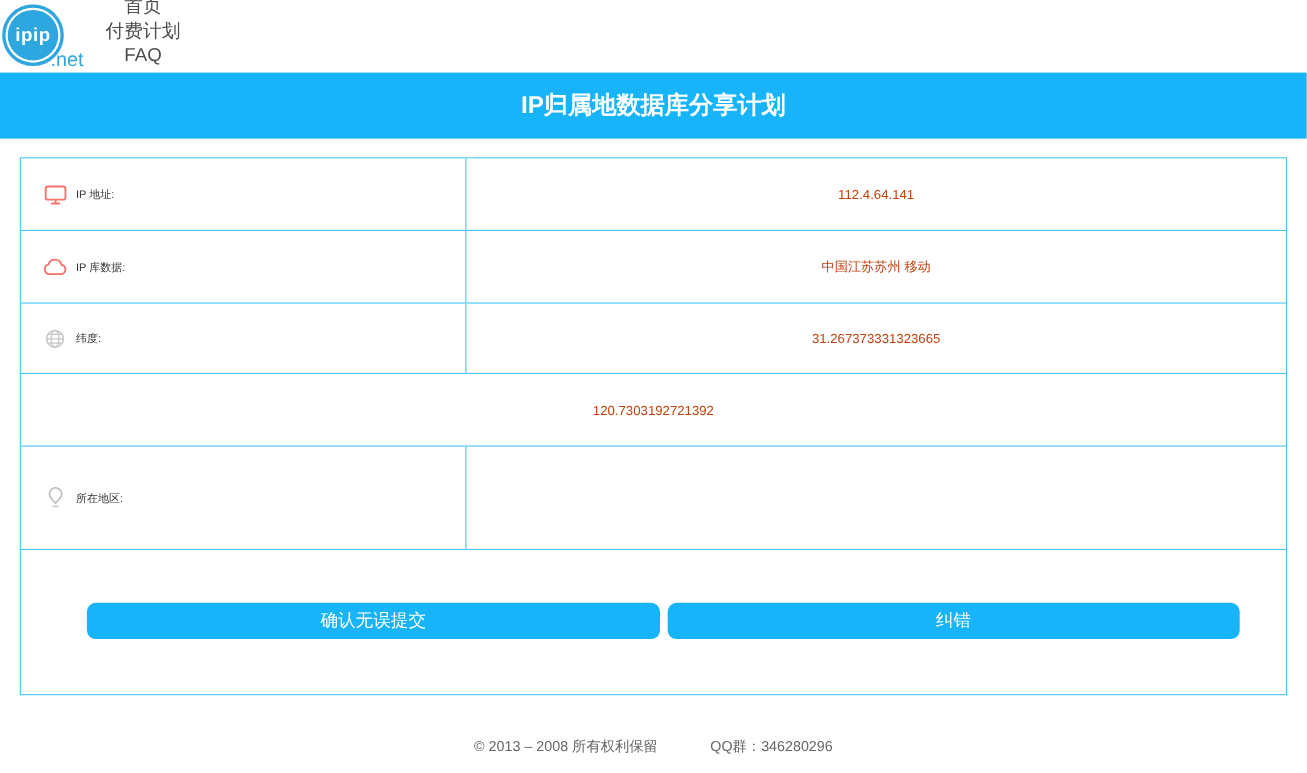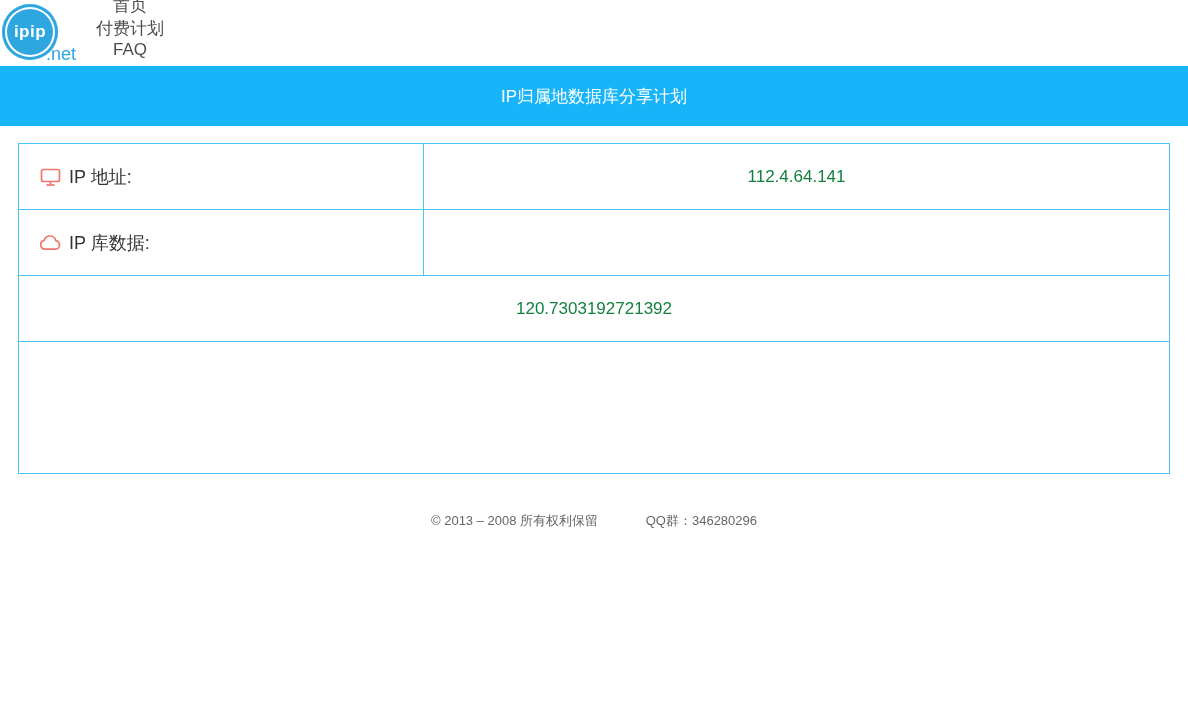--- a/index.html
+++ b/index.html
@@ -64,21 +64,22 @@
   
   .banner {
     height: 60px;
     background: #17b4f9;
     display: flex;
     align-items: center;
     justify-content: center;
   }
   .banner span {
     color: #ffffff;
-    font-size: 17px;
+    font-size: 22px;
+    font-weight: bold;
   }
   
   .panel {
     margin: 17px 18px 0 18px;
     border: 1px solid #49c5f7;
   }
   .row {
     display: flex;
     border-bottom: 1px solid #49c5f7;
   }
@@ -92,30 +93,30 @@
   }
   .cell-label .icon {
     width: 22px;
     height: 22px;
     display: inline-flex;
     align-items: center;
     justify-content: center;
     margin-right: 8px;
   }
   .cell-label .label-text {
-    font-size: 18px;
+    font-size: 10px;
     color: #333;
   }
   .cell-value {
     flex: 1;
     display: flex;
     align-items: center;
     justify-content: center;
-    font-size: 17px;
-    color: #15803d;
+    font-size: 12px;
+    color: #c2410c;
   }
   .h-66 { height: 66px; }
   .h-64 { height: 64px; }
   .h-94 { height: 94px; }
   
   .actions-section {
     height: 131px;
     padding: 48px 42px 0 60px;
   }
   .buttons-row {
@@ -191,28 +192,60 @@
 
   <div class="row h-66">
     <div class="cell-label">
       <span class="icon">
         <svg width="22" height="17" viewBox="0 0 22 17">
           <path d="M6 15.2 h10.2 a4.3 4.3 0 0 0 0.6 -8.56 a6 6 0 0 0 -11.6 -0.3 a4.5 4.5 0 0 0 0.8 8.86 z" fill="none" stroke="#f4736b" stroke-width="1.7" stroke-linejoin="round"></path>
         </svg>
       </span>
       <span class="label-text">IP 库数据:</span>
     </div>
-  </div>
-
+    <div class="cell-value">中国江苏苏州 移动</div>
+  </div>
+
+  <div class="row h-64">
+    <div class="cell-label">
+      <span class="icon">
+        <svg width="18" height="18" viewBox="0 0 18 18">
+          <circle cx="9" cy="9" r="7.6" fill="none" stroke="#c6c6c6" stroke-width="1.4"></circle>
+          <ellipse cx="9" cy="9" rx="3.6" ry="7.6" fill="none" stroke="#c6c6c6" stroke-width="1.2"></ellipse>
+          <line x1="1.4" y1="9" x2="16.6" y2="9" stroke="#c6c6c6" stroke-width="1.2"></line>
+          <line x1="2.6" y1="5" x2="15.4" y2="5" stroke="#c6c6c6" stroke-width="1.2"></line>
+          <line x1="2.6" y1="13" x2="15.4" y2="13" stroke="#c6c6c6" stroke-width="1.2"></line>
+        </svg>
+      </span>
+      <span class="label-text">纬度:</span>
+    </div>
+    <div class="cell-value">31.267373331323665</div>
+  </div>
 
   <div class="row h-66">
     <div class="cell-value">120.7303192721392</div>
   </div>
 
+  <div class="row h-94">
+    <div class="cell-label">
+      <span class="icon">
+        <svg width="17" height="21" viewBox="0 0 17 21">
+          <path d="M8.5 1.5 a5.6 5.6 0 0 1 5.6 5.6 c0 3.2 -3.4 6 -5.6 8.4 c-2.2 -2.4 -5.6 -5.2 -5.6 -8.4 a5.6 5.6 0 0 1 5.6 -5.6 z" fill="none" stroke="#bdbdbd" stroke-width="1.4"></path>
+          <ellipse cx="8.5" cy="18.2" rx="3.4" ry="1.1" fill="#d9d9d9"></ellipse>
+        </svg>
+      </span>
+      <span class="label-text">所在地区:</span>
+    </div>
+    <div class="cell-value"></div>
+  </div>
 
   <div class="actions-section" style="border-bottom:none;">
+    <div class="buttons-row">
+      <button class="btn">确认无误提交</button>
+      <button class="btn">纠错</button>
+    </div>
   </div>
 </main>
 
 <footer class="site-footer">
   <span>© 2013 – 2008 所有权利保留</span>
   <span class="qq">QQ群：346280296</span>
 </footer>
 
 </body></html>

